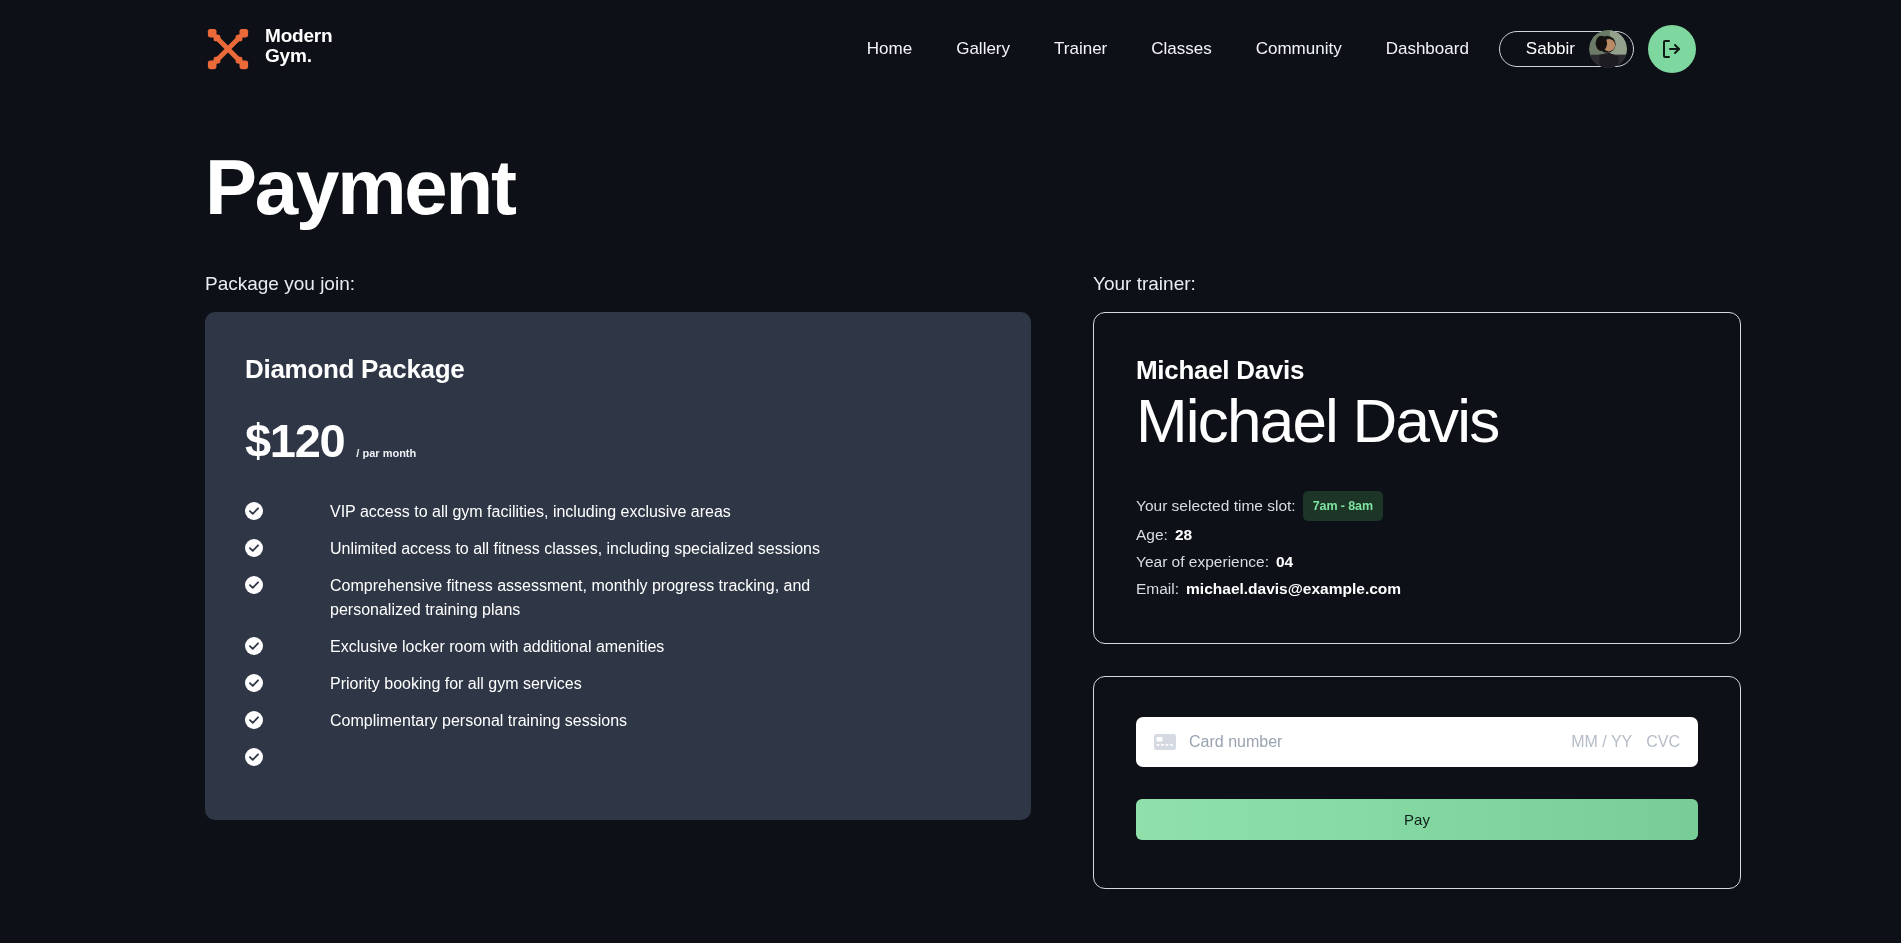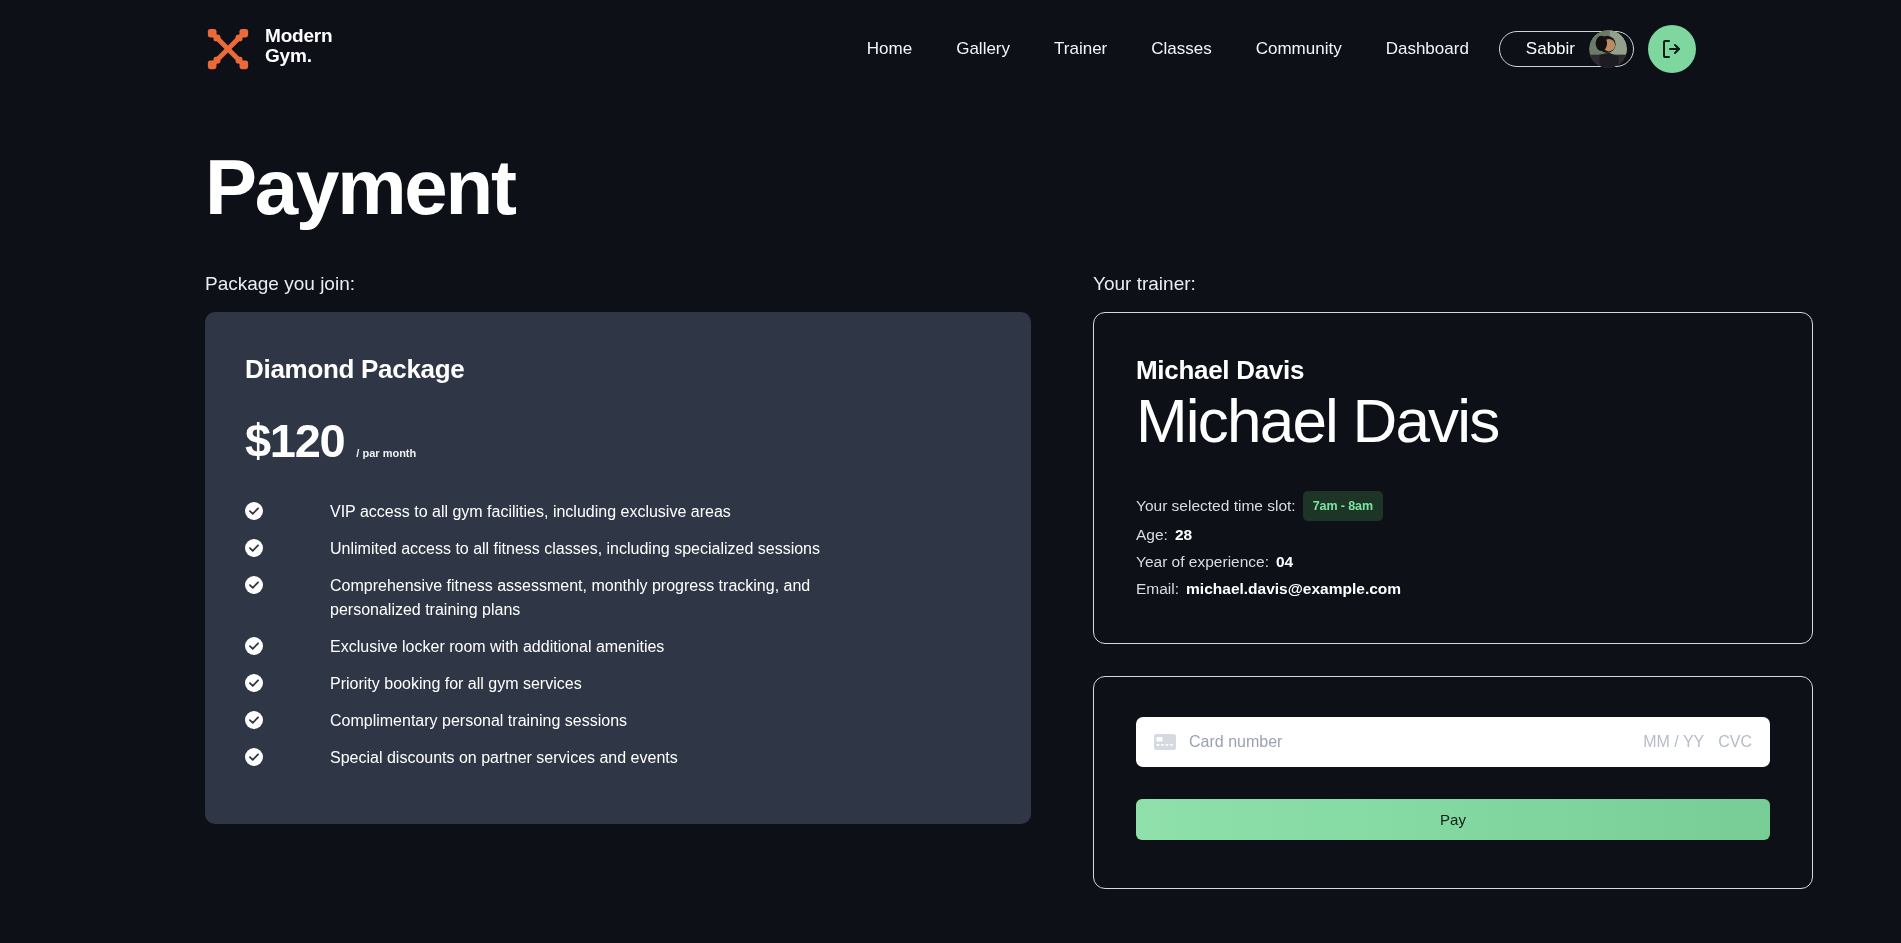--- a/index.html
+++ b/index.html
@@ -108,21 +108,21 @@
     color: #ffffff;
   }
 
   .columns {
     display: flex;
     gap: 62px;
     margin-top: 47px;
   }
 
   .col-left  { width: 826px; flex-shrink: 0; }
-  .col-right { width: 720px; flex-shrink: 0; }
+  .col-right { width: 648px; flex-shrink: 0; }
 
   .section-label {
     font-size: 19px;
     color: #e9ecf1;
     margin-bottom: 17px;
   }
 
   
   .package-card {
     background: #2f3746;
@@ -380,21 +380,20 @@
               <circle cx="10" cy="10" r="10" fill="#ffffff"></circle>
               <path d="M5.5 10.2 L8.6 13.2 L14.5 7" stroke="#2f3746" stroke-width="2" fill="none" stroke-linecap="round" stroke-linejoin="round"></path>
             </svg>
             <span class="feature-text">Complimentary personal training sessions</span>
           </li>
           <li class="feature-item">
             <svg class="check-icon" width="18" height="18" viewBox="0 0 20 20">
               <circle cx="10" cy="10" r="10" fill="#ffffff"></circle>
               <path d="M5.5 10.2 L8.6 13.2 L14.5 7" stroke="#2f3746" stroke-width="2" fill="none" stroke-linecap="round" stroke-linejoin="round"></path>
             </svg>
-            <span class="feature-text">Special discounts on partner services and events</span>
           </li>
         </ul>
       </div>
     </div>
 
     <div class="col-right">
       <div class="section-label">Your trainer:</div>
 
       <div class="outline-card trainer-card">
         <div class="trainer-name-small">Michael Davis</div>

